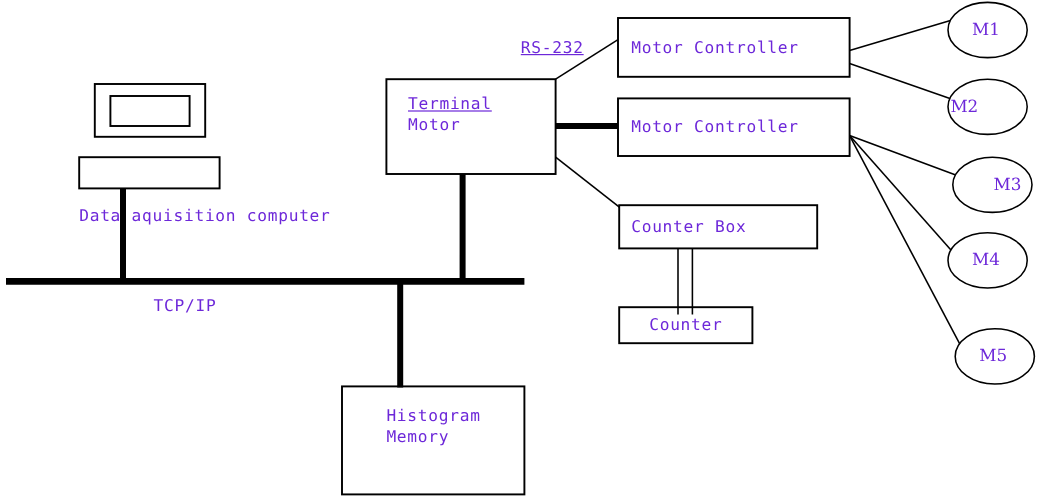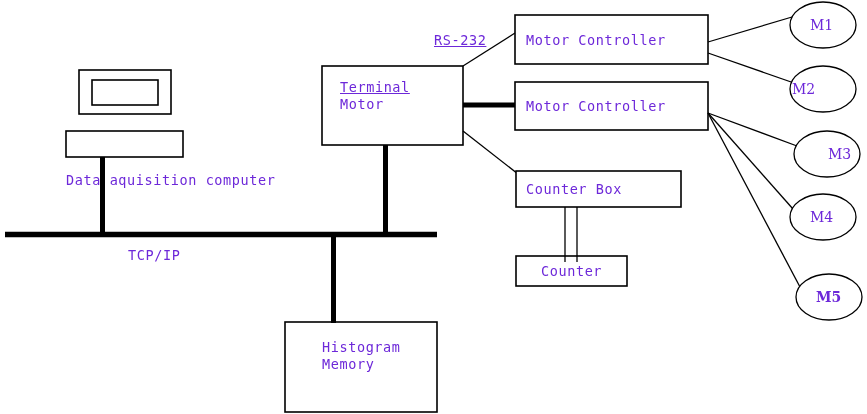--- a/index.html
+++ b/index.html
@@ -129,15 +129,15 @@
 
   <div class="label-text" style="left:526px; top:263px;margin-left:15px;">Counter</div>
 
   <div class="label-text" style="left:322px; top:339px;">Histogram</div>
   <div class="label-text" style="left:322px; top:356px;">Memory</div>
 
   <div class="label-text label-serif" style="left:810px; top:17px;">M1</div>
   <div class="label-text label-serif" style="left:792px; top:81px;">M2</div>
   <div class="label-text label-serif" style="left:828px; top:146px;">M3</div>
   <div class="label-text label-serif" style="left:810px; top:209px;">M4</div>
-  <div class="label-text label-serif" style="left:816px; top:289px;font-weight:bold;">M5</div>
+  <div class="label-text label-serif" style="left:816px; top:289px;">M5</div>
 
 </div>
 
 </body></html>

